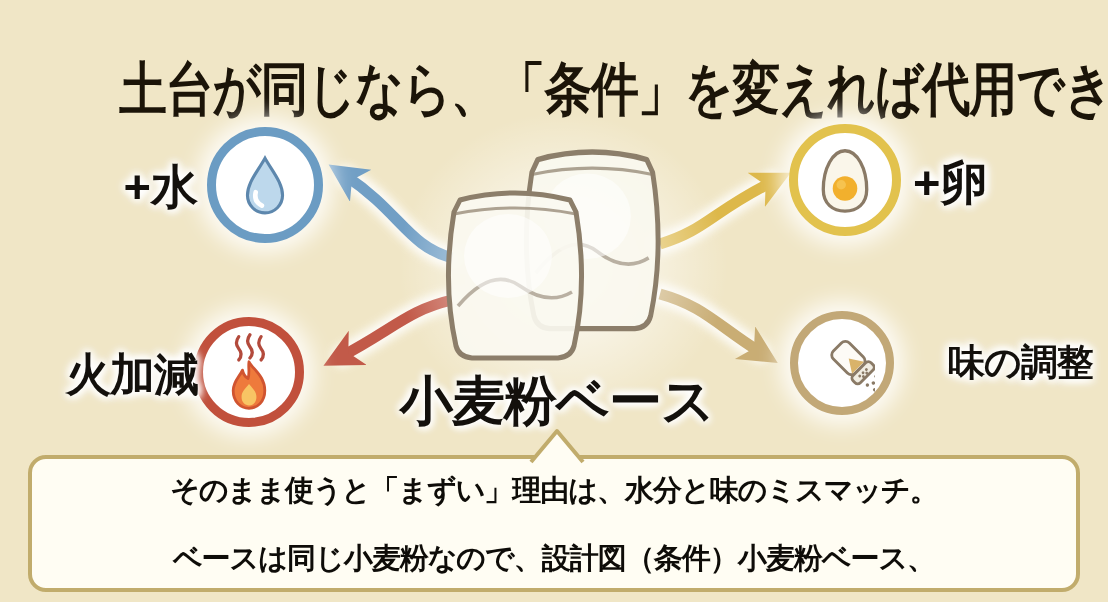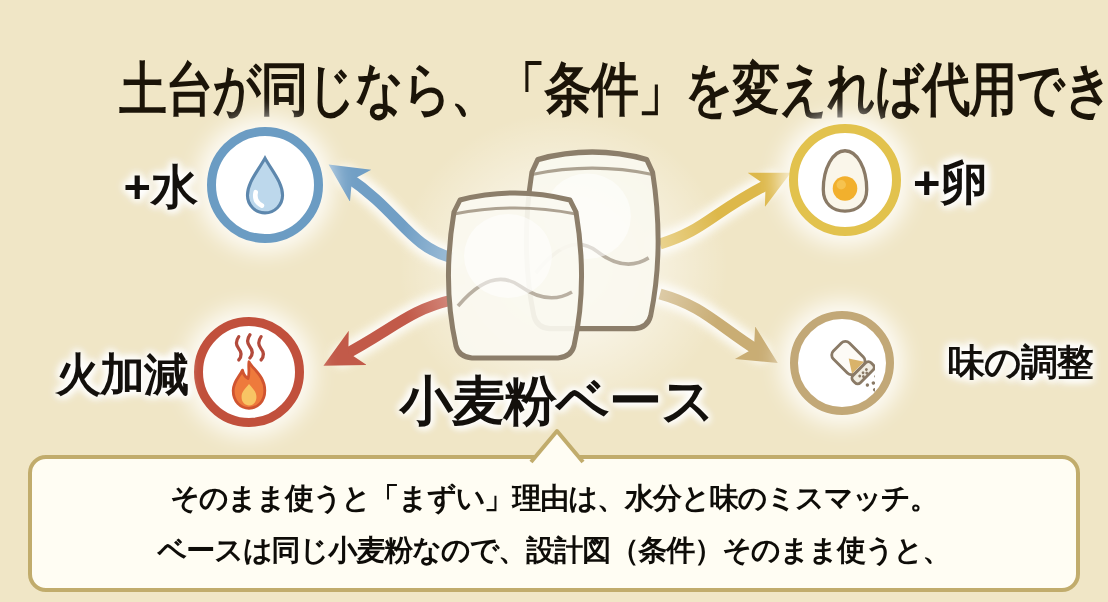--- a/index.html
+++ b/index.html
@@ -32,34 +32,34 @@
   .circle-egg  {left:789px;top:124px;width:112px;height:112px;border:9px solid #e2c24d;}
   .circle-fire {left:194px;top:317px;width:110px;height:110px;border:9px solid #c1503c;}
   .circle-salt {left:790px;top:311px;width:104px;height:104px;border:8px solid #c2a877;}
   
   .node-label{
     position:absolute;z-index:4;font-weight:900;color:#13100c;white-space:nowrap;
     text-shadow:0 0 8px #fff,0 0 8px #fff,0 0 14px #fff,2px 2px 8px #fff,-2px -2px 8px #fff;
   }
   .label-water{left:60px;top:156px;width:138px;text-align:right;font-size:47px;}
   .label-egg  {left:913px;top:152px;font-size:47px;}
-  .label-fire {left:56px;top:345px;font-size:45px;letter-spacing:-1px;}
+  .label-fire {left:66px;top:345px;font-size:45px;letter-spacing:-1px;}
   .label-salt {left:948px;top:338px;font-size:37px;letter-spacing:-1px;}
   .center-label{
     position:absolute;z-index:4;left:390px;top:366px;width:334px;text-align:center;
     font-weight:900;font-size:53px;color:#13100c;white-space:nowrap;letter-spacing:-1px;
     text-shadow:0 0 8px #fff,0 0 10px #fff,2px 2px 8px #fff,-2px -2px 8px #fff;
   }
   
   .callout{
     position:absolute;z-index:5;left:28px;top:455px;width:1052px;height:137px;box-sizing:border-box;
     background:#fffdf3;border:4px solid #c1ac6c;border-radius:18px;
     display:flex;flex-direction:column;justify-content:center;text-align:center;
   }
-  .callout p{margin:4px;font-size:29px;font-weight:900;line-height:44px;color:#0e0c08;letter-spacing:-1px;}
+  .callout p{margin:12px;font-size:29px;font-weight:900;line-height:44px;color:#0e0c08;letter-spacing:-1px;}
   .notch{position:absolute;z-index:6;left:527px;top:424px;}
 </style>
 </head>
 <body>
 
 <div class="stage">
 
   <h1 class="title"><span>土台が同じなら、「条件」を変えれば代用できる。</span></h1>
 
   <svg class="arrows" width="1108" height="602" viewBox="0 0 1108 602">
@@ -162,19 +162,19 @@
         </g>
       </g>
     </svg>
   </div>
   <div class="node-label label-salt">味の調整</div>
 
   <div class="center-label">小麦粉ベース</div>
 
   <div class="callout">
     <p>そのまま使うと「まずい」理由は、水分と味のミスマッチ。</p>
-    <p>ベースは同じ小麦粉なので、設計図（条件）そのまま使うと、</p>
+    <p>ベースは同じ小麦粉なので、設計図（条件）小麦粉ベース、</p>
   </div>
   <svg class="notch" width="60" height="40" viewBox="0 0 60 40">
     <path d="M4,38 L30,7 L56,38" fill="#fffdf3" stroke="#c1ac6c" stroke-width="4" stroke-linejoin="round"></path>
   </svg>
 
 </div>
 
 </body></html>

